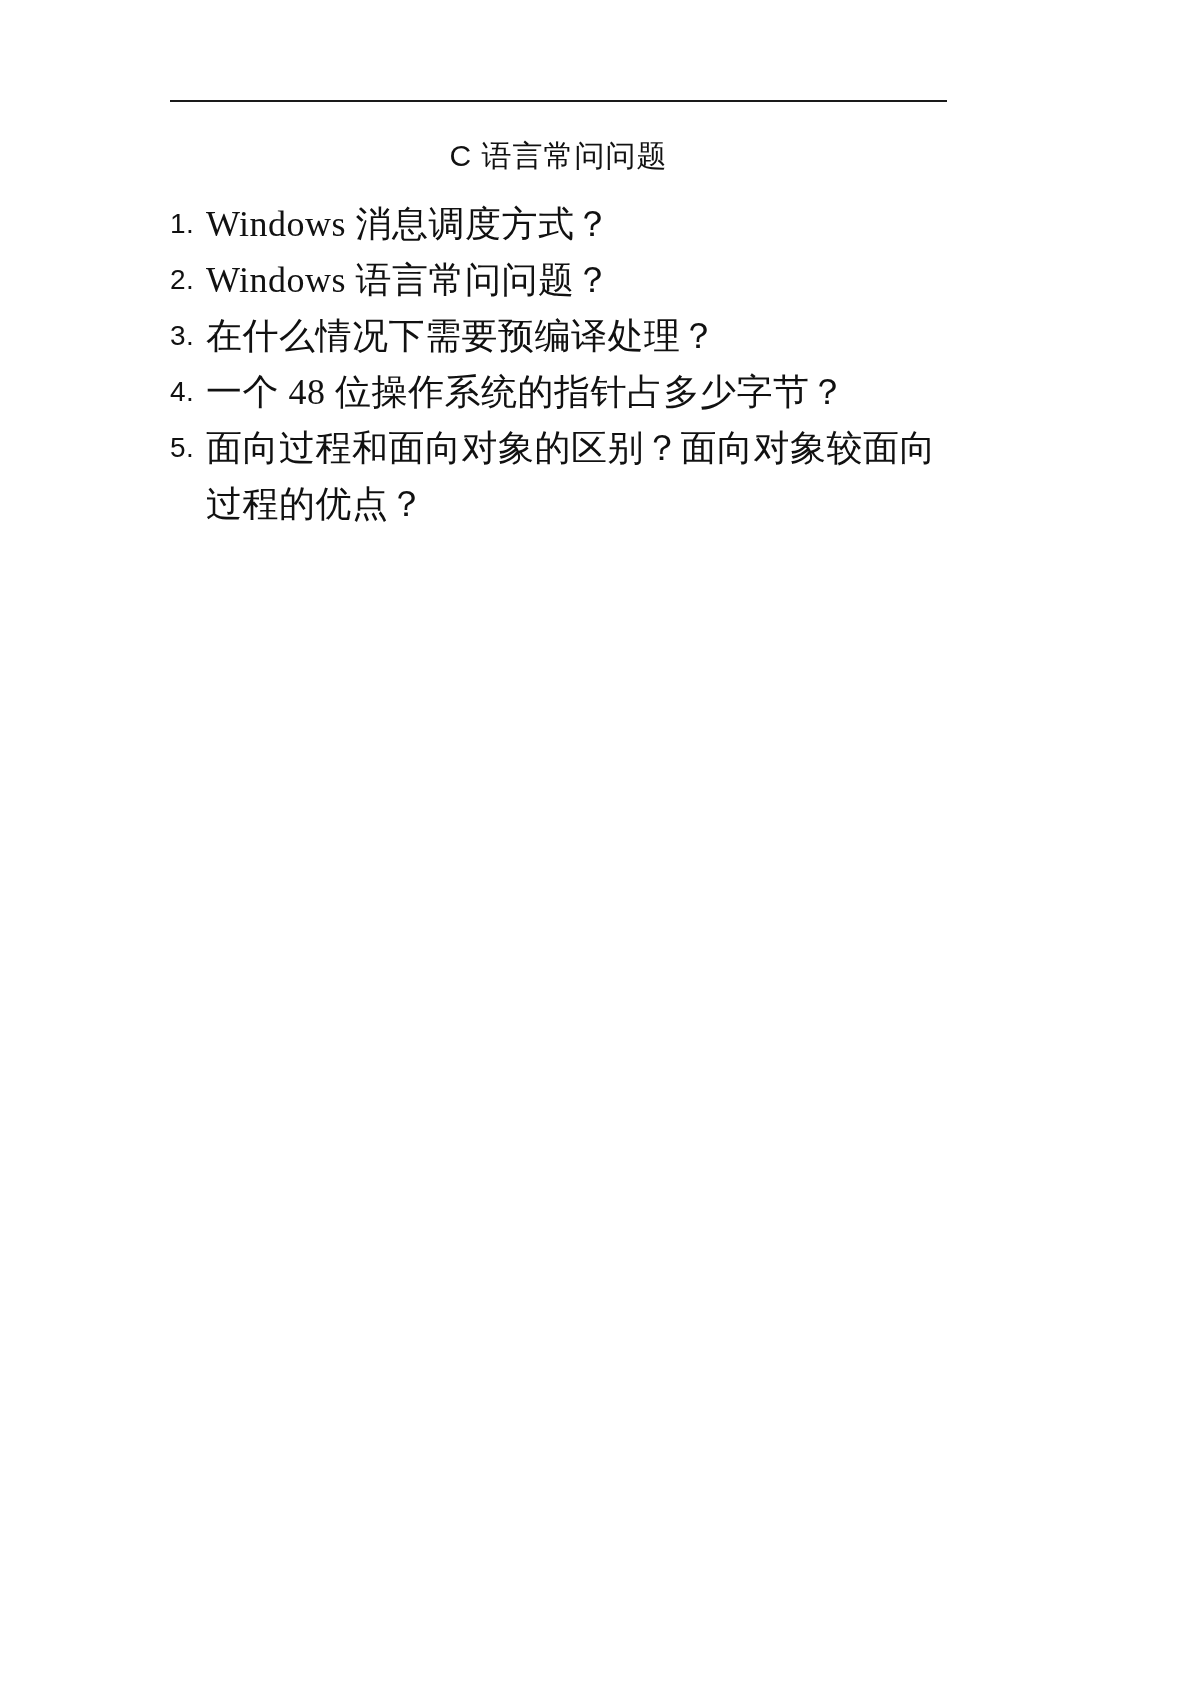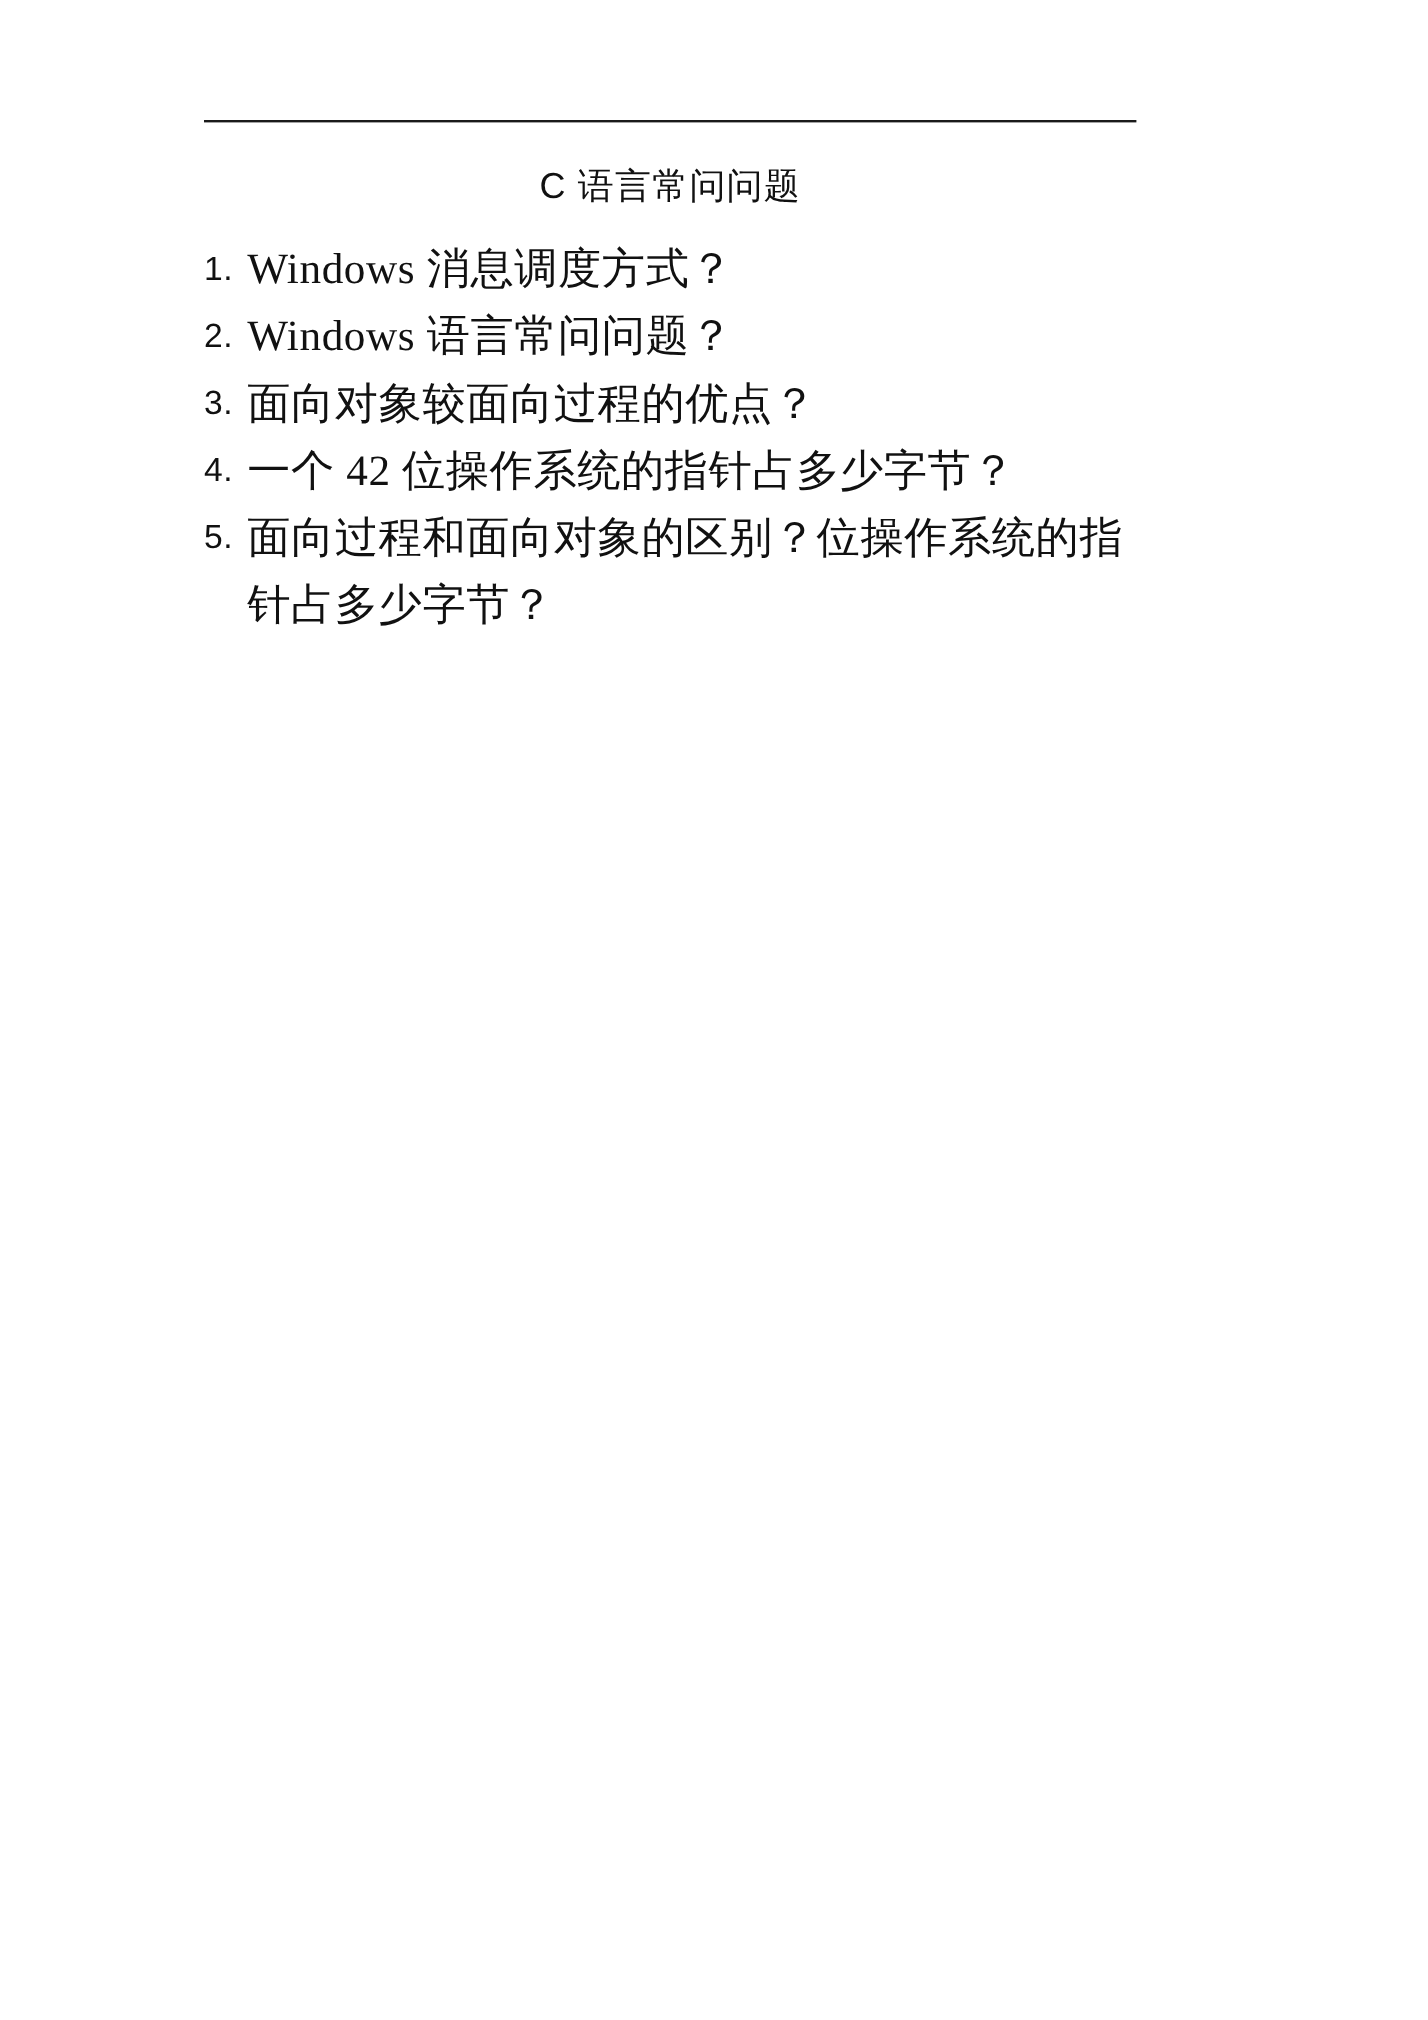--- a/index.html
+++ b/index.html
@@ -91,25 +91,25 @@
     <li class="qitem">
       <span class="qnum">1.</span>
       <span class="qtext">Windows 消息调度方式？</span>
     </li>
     <li class="qitem">
       <span class="qnum">2.</span>
       <span class="qtext">Windows 语言常问问题？</span>
     </li>
     <li class="qitem">
       <span class="qnum">3.</span>
-      <span class="qtext">面向对象较面向过程的优点？</span>
+      <span class="qtext">在什么情况下需要预编译处理？</span>
     </li>
     <li class="qitem">
       <span class="qnum">4.</span>
-      <span class="qtext">一个 42 位操作系统的指针占多少字节？</span>
+      <span class="qtext">一个 48 位操作系统的指针占多少字节？</span>
     </li>
     <li class="qitem">
       <span class="qnum">5.</span>
-      <span class="qtext">面向过程和面向对象的区别？位操作系统的指针占多少字节？</span>
+      <span class="qtext">面向过程和面向对象的区别？面向对象较面向过程的优点？</span>
     </li>
   </ol>
 
 </div>
 
 </body></html>

